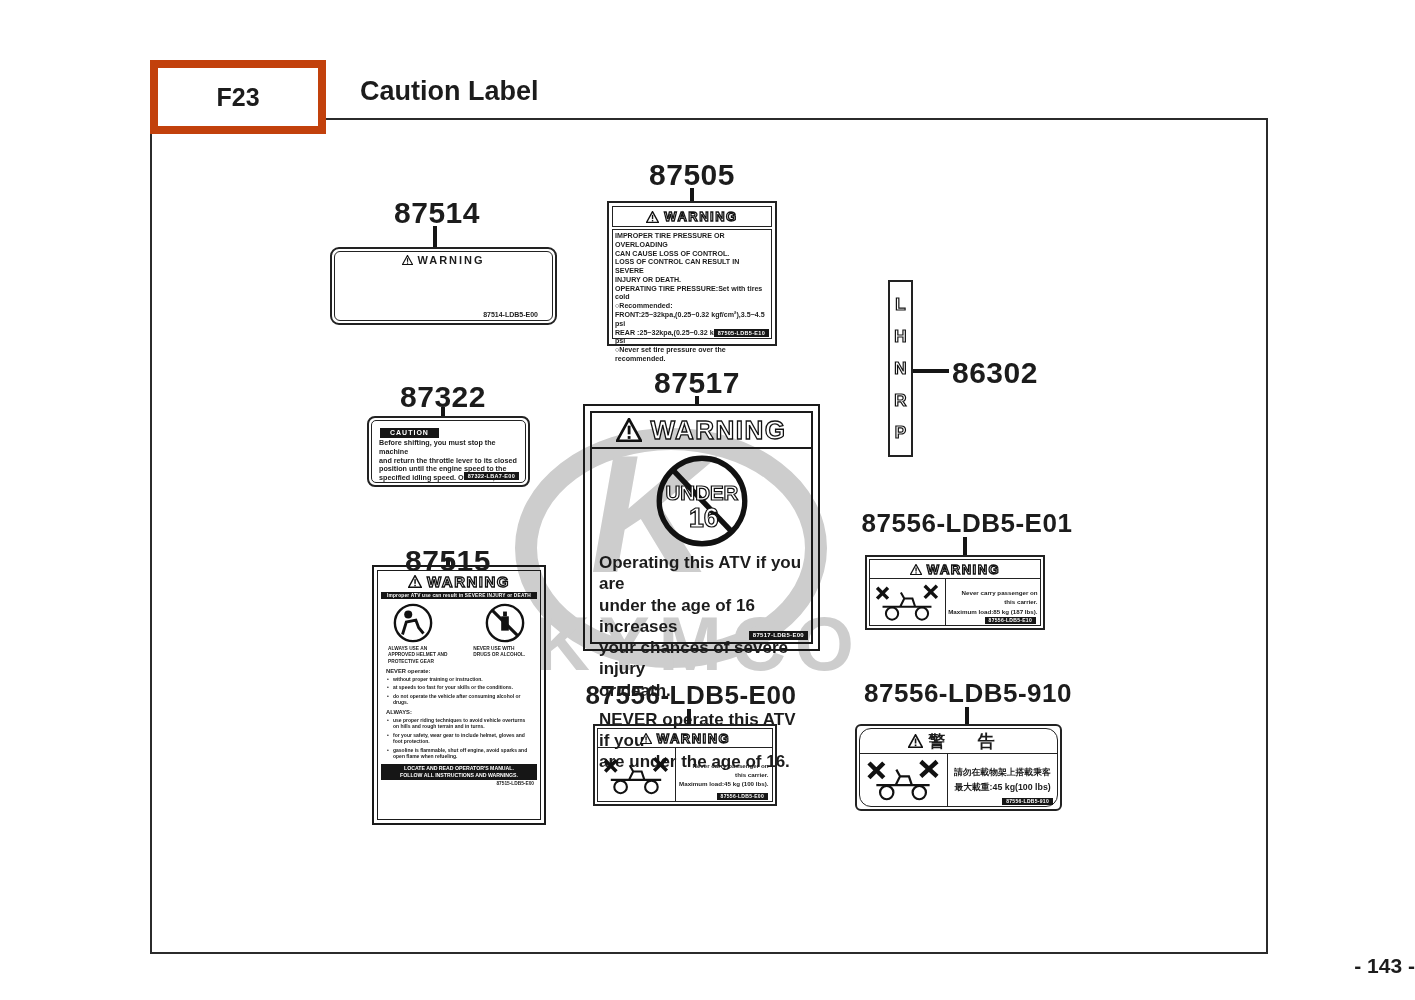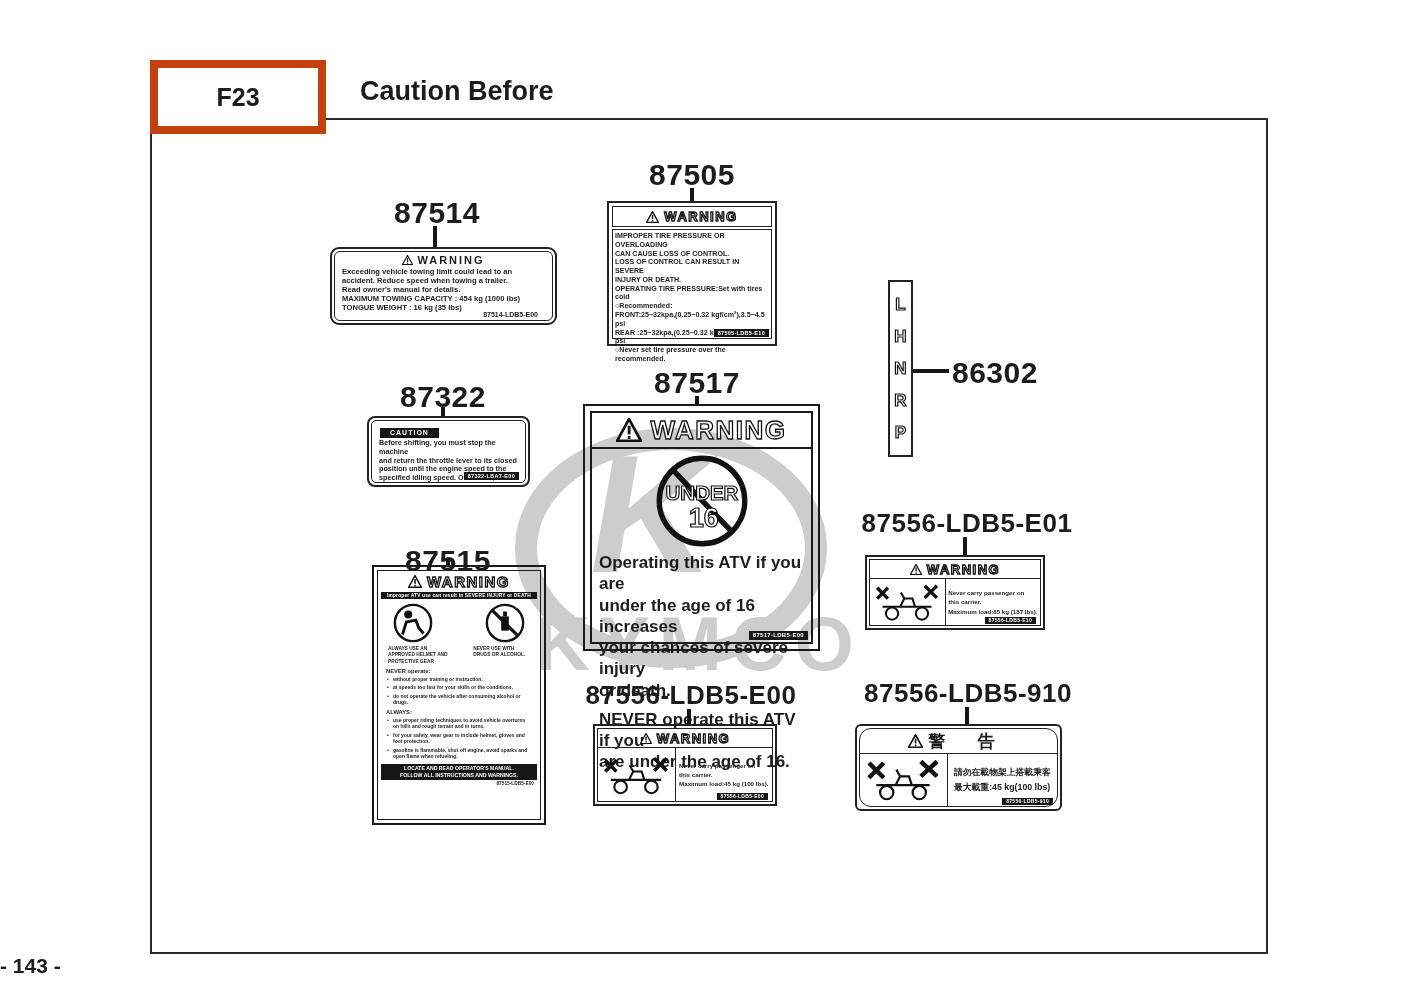--- a/index.html
+++ b/index.html
@@ -4,21 +4,21 @@
 <style>
   html,body{margin:0;padding:0;background:#fff;}
   .page{position:relative;width:1415px;height:1000px;background:#fff;overflow:hidden;
         font-family:"Liberation Sans",sans-serif;color:#1c1c1c;}
 
   
   .main-border{position:absolute;left:150px;top:118px;width:1114px;height:832px;border:2px solid #2b2b2b;}
   .header-box{position:absolute;left:150px;top:60px;width:160px;height:58px;border:8px solid #c2410c;
               display:flex;align-items:center;justify-content:center;font-size:25px;font-weight:bold;background:#fff;z-index:3;}
   .header-title{position:absolute;left:360px;top:76px;font-size:27px;font-weight:bold;z-index:3;}
-  .page-num{position:absolute;left:0;right:0;top:954px;text-align:left;font-size:21px;font-weight:bold;}
+  .page-num{position:absolute;left:0;right:0;top:954px;text-align:right;font-size:21px;font-weight:bold;padding-left:28px;}
 
   
   .wm{position:absolute;z-index:1;color:#cdcdcd;}
   .wm-oval{left:515px;top:428px;width:268px;height:196px;border:22px solid #cdcdcd;border-radius:50%;}
   .wm-k{left:592px;top:418px;font-size:168px;font-weight:bold;transform:skewX(-10deg);}
   .wm-text{left:503px;top:600px;font-size:76px;font-weight:800;letter-spacing:9px;margin-left:32px;}
 
   
   .pn{position:absolute;font-size:30px;font-weight:bold;text-align:center;z-index:2;letter-spacing:0.5px;}
   .pn-sm{font-size:26px;}
@@ -89,21 +89,21 @@
                    line-height:1.35;margin:4px 3px 0;padding:1px 0;}
   .l87515 .codeline{text-align:right;font-size:4.8px;font-weight:bold;padding:1px 6px 0;}
 
   
   .carrier{border:2px solid #222;}
   .carrier .in{position:absolute;inset:2px;border:1px solid #222;display:flex;flex-direction:column;}
   .carrier .hdr{height:18px;border-bottom:1.5px solid #222;display:flex;align-items:center;justify-content:center;gap:5px;
                 font-size:13px;flex:0 0 auto;}
   .carrier .row{flex:1;display:flex;position:relative;}
   .carrier .pictcell{width:44%;display:flex;align-items:center;justify-content:center;border-right:1.5px solid #222;}
-  .carrier .txtcell{flex:1;display:flex;align-items:center;justify-content:center;text-align:left;
+  .carrier .txtcell{flex:1;display:flex;align-items:center;justify-content:center;text-align:right;
                     font-size:6.2px;font-weight:bold;line-height:1.5;}
   .carrier .code-chip{right:4px;bottom:1px;font-size:5px;}
   .le01{left:865px;top:555px;width:180px;height:75px;}
   .le00{left:593px;top:724px;width:184px;height:82px;}
   .l910{left:855px;top:724px;width:207px;height:87px;border-radius:6px;}
   .l910 .in{border-radius:12px;}
   .l910 .hdr{height:24px;font-size:17px;font-weight:bold;letter-spacing:14px;}
   .l910 .txtcell{font-size:8.8px;line-height:1.7;}
 </style>
 </head>
@@ -112,40 +112,35 @@
 <div class="page">
 
   <div>
     <div class="wm wm-oval"></div>
     <div class="wm wm-k">K</div>
     <div class="wm wm-text">KYMCO</div>
   </div>
 
   <div class="main-border"></div>
   <div class="header-box">F23</div>
-  <div class="header-title">Caution Before</div>
+  <div class="header-title">Caution Label</div>
   <div class="page-num">- 143 -</div>
 
   <div class="pn" style="left:377px;top:196px;width:120px;">87514</div>
   <div class="callout-v" style="left:433px;top:226px;height:21px;"></div>
   <div class="lbl l87514">
     <div class="in">
       <div class="hdr">
           <svg class="tri" width="11" height="10" viewBox="0 0 24 22">
             <path d="M12 1 L23 21 L1 21 Z" fill="#fff" stroke="#111" stroke-width="2.5"></path>
             <rect x="10.8" y="7" width="2.6" height="8" fill="#111"></rect>
             <rect x="10.8" y="16.6" width="2.6" height="2.6" fill="#111"></rect>
           </svg>
         <span>WARNING</span>
         </div>
-      <div class="body pre">Exceeding vehicle towing limit could lead to an
-accident. Reduce speed when towing a trailer.
-Read owner's manual for details.
-MAXIMUM TOWING CAPACITY : 454 kg (1000 lbs)
-TONGUE WEIGHT : 16 kg (35 lbs)</div>
       <div class="code">87514-LDB5-E00</div>
     </div>
   </div>
 
   <div class="pn" style="left:632px;top:158px;width:120px;">87505</div>
   <div class="callout-v" style="left:690px;top:188px;height:13px;"></div>
   <div class="lbl l87505">
     <div class="in">
       <div class="hdr">
           <svg class="tri" width="13" height="12" viewBox="0 0 24 22">

